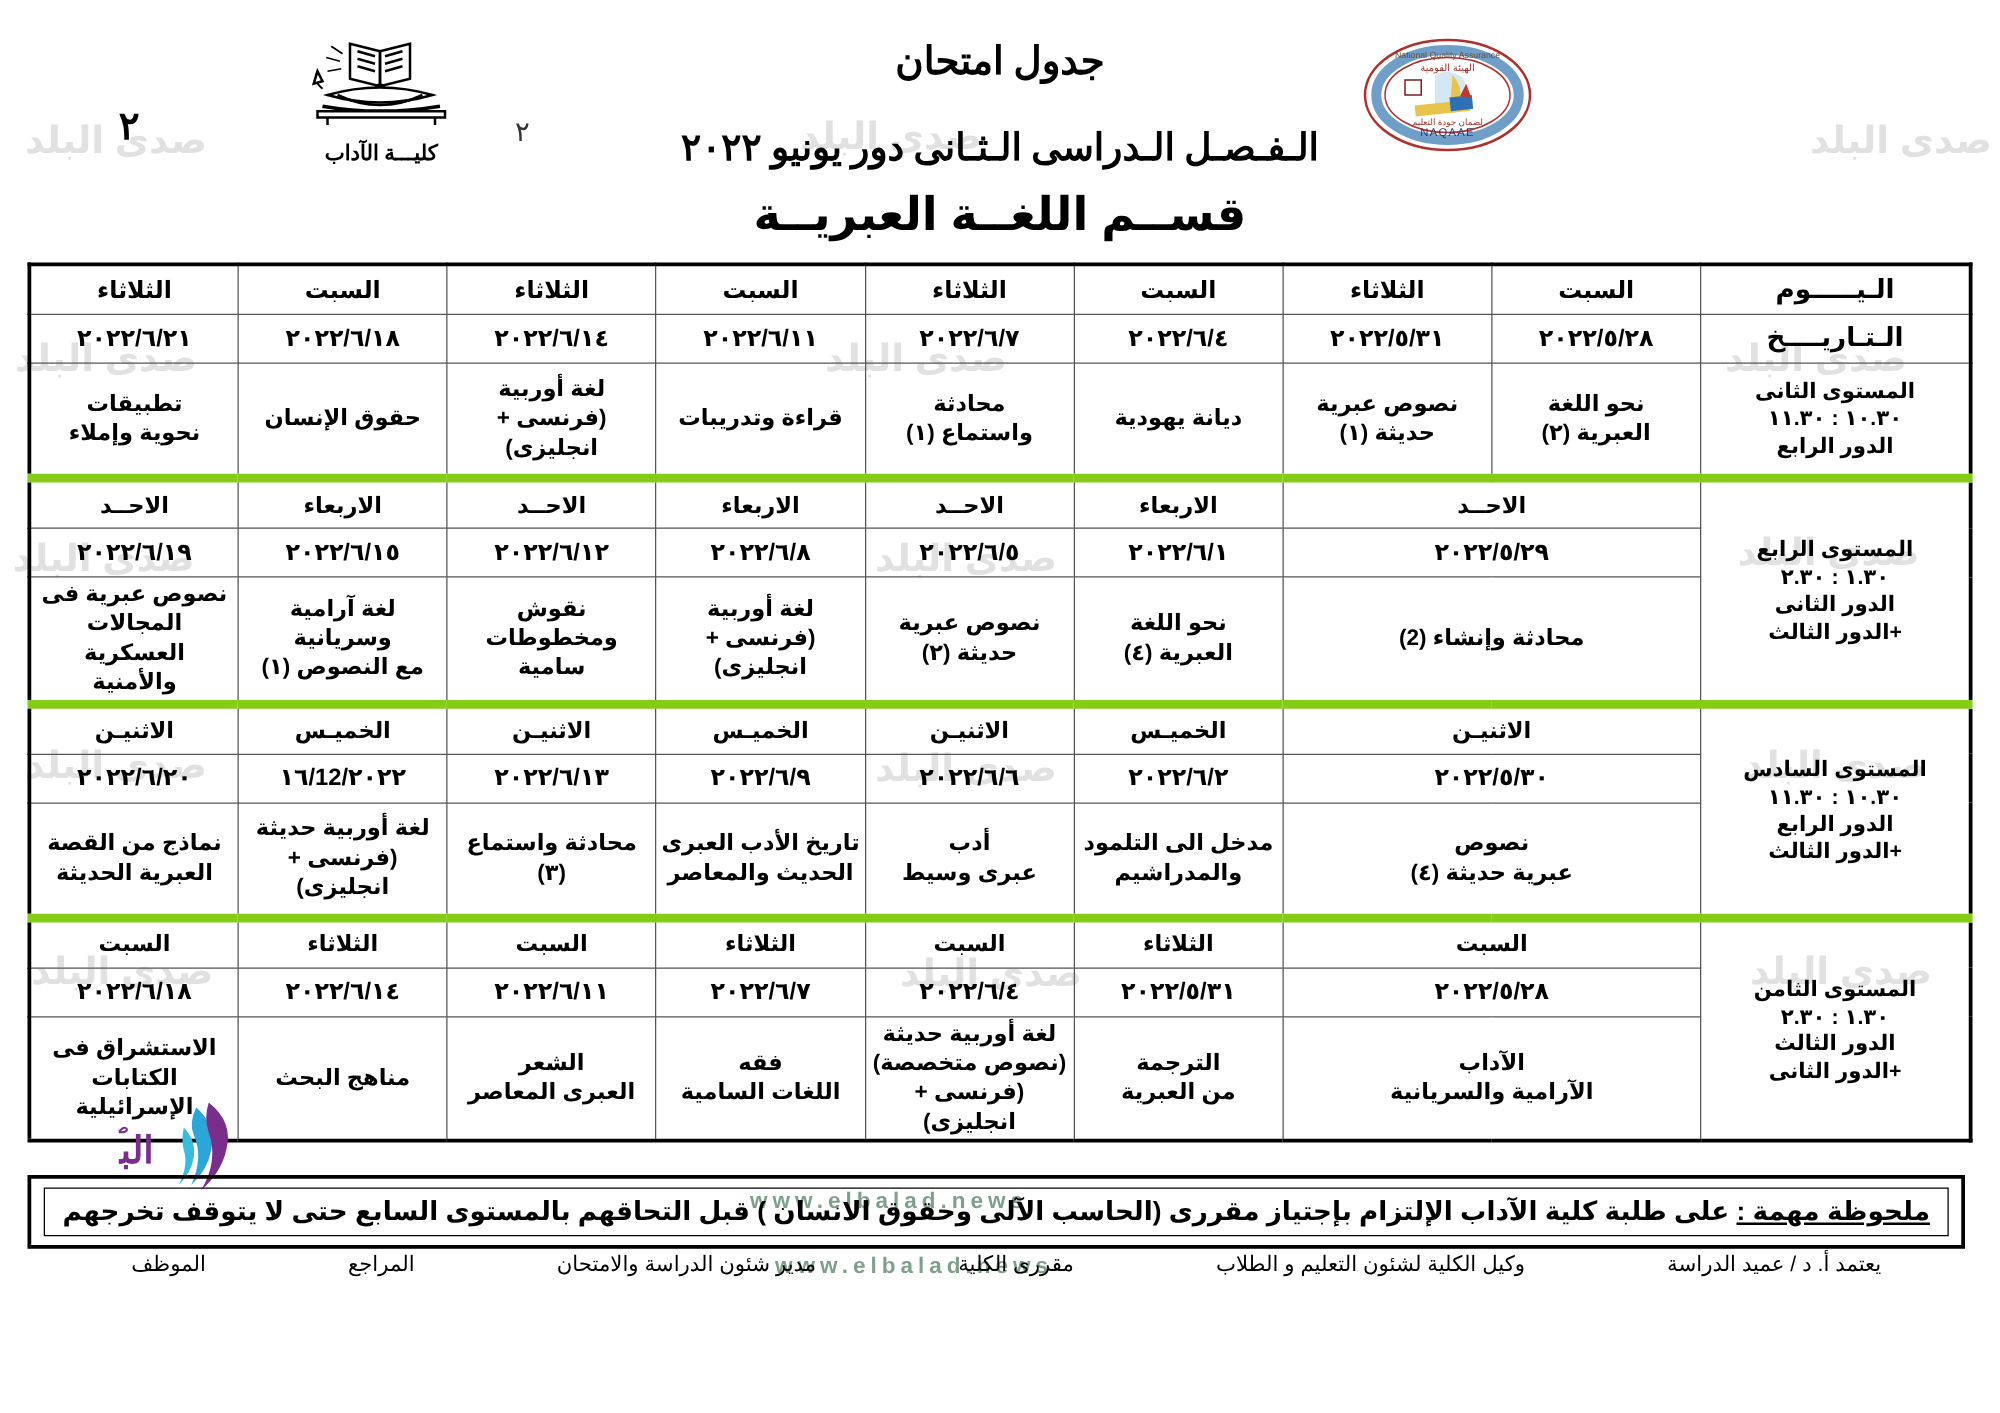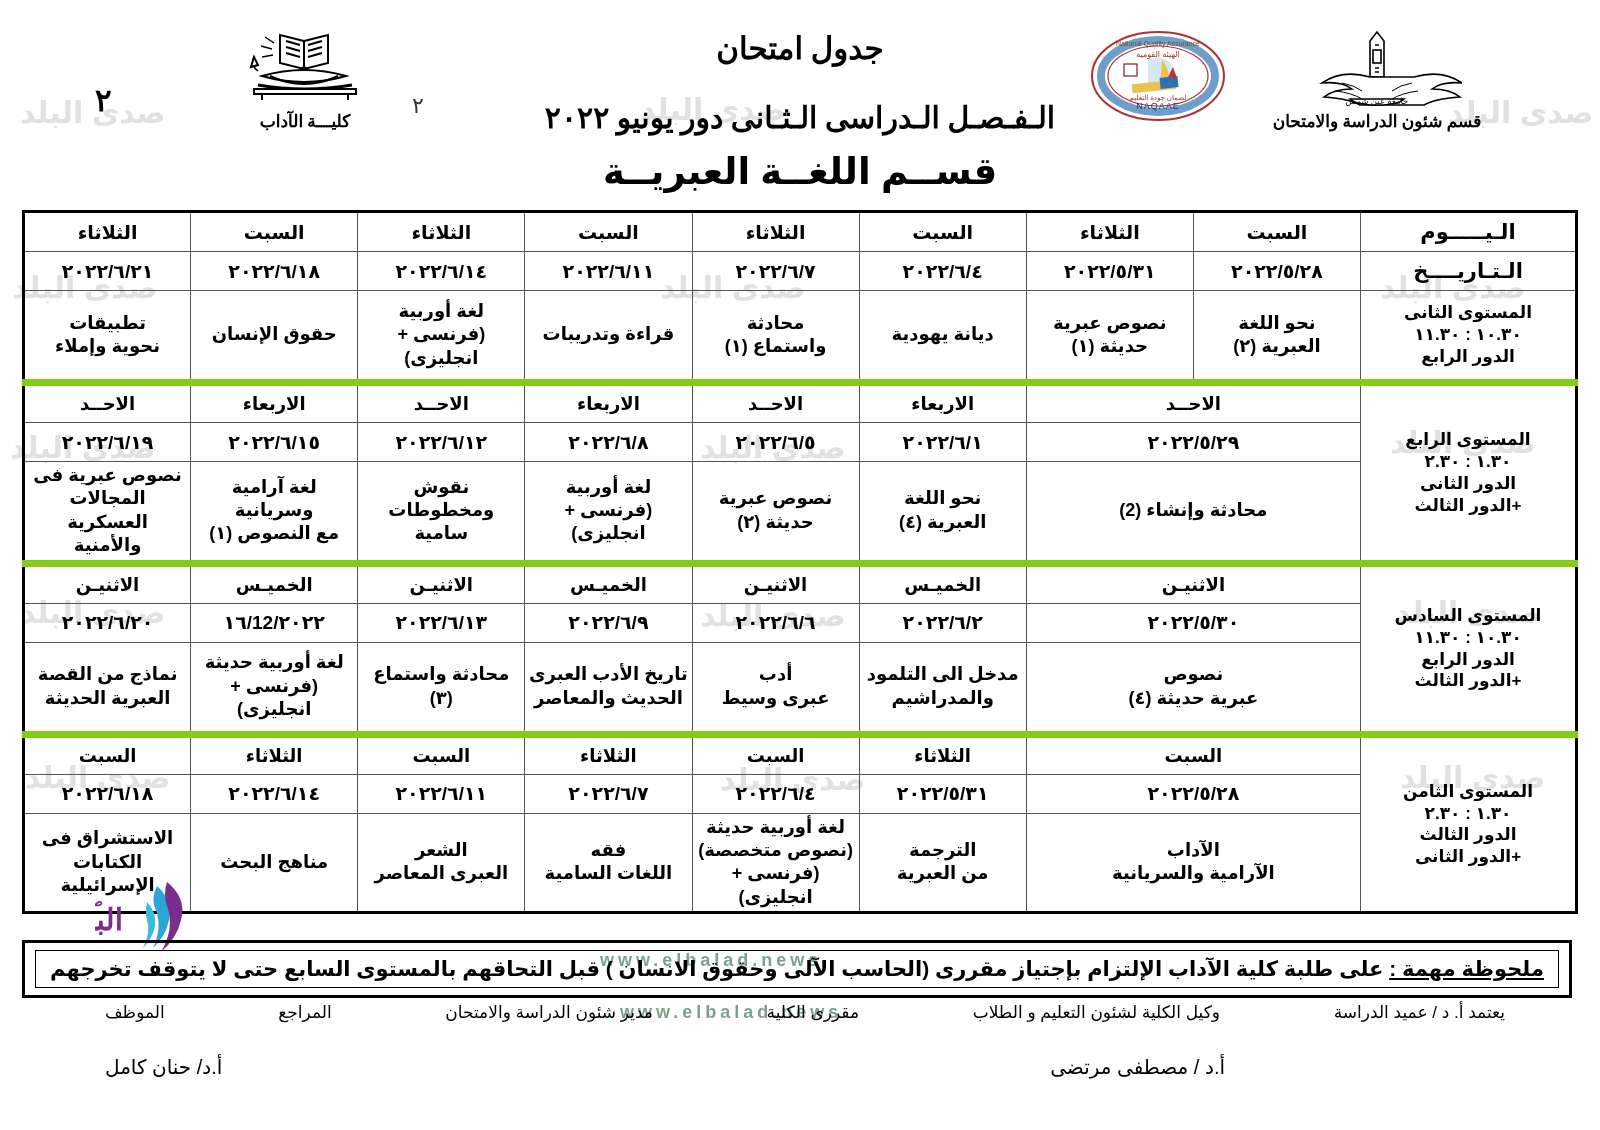--- a/index.html
+++ b/index.html
@@ -175,35 +175,20 @@
         <rect x="72" y="47" width="18" height="11" fill="#2f6fb5" transform="rotate(-6 81 52)"></rect>
         <path d="M80 47 l5 -10 l4 11 z" fill="#c0392b"></path>
         <rect x="36" y="34" width="13" height="12" fill="#fff" stroke="#7a2020" stroke-width="1.2"></rect>
         <text x="70" y="16" font-size="7" fill="#6f4a2a" text-anchor="middle" font-family="'Liberation Sans',sans-serif">National Quality Assurance</text>
         <text x="70" y="79" font-size="9" fill="#1b3a6b" text-anchor="middle" font-family="'Liberation Sans',sans-serif" letter-spacing="1">NAQAAE</text>
         <text x="70" y="27" font-size="8" fill="#a0332a" text-anchor="middle" font-family="'Liberation Sans',sans-serif">الهيئة القومية</text>
         <text x="70" y="70" font-size="7" fill="#a0332a" text-anchor="middle" font-family="'Liberation Sans',sans-serif">لضمان جودة التعليم</text>
       </svg>
     </div>
 
-    <div class="uni-logo">
-      <svg width="170" height="78" viewBox="0 0 170 78">
-        <g fill="none" stroke="#000" stroke-width="1.6">
-          <path d="M85 4 l-7 9 v36 h14 v-36 Z" fill="#fff"></path>
-          <rect x="81" y="22" width="8" height="13" fill="#fff"></rect>
-          <path d="M83 17 h4 M83 40 h4 M83 44 h4"></path>
-          <path d="M78 49 q-28 -8 -48 6 q20 -2 30 6 q-18 0 -28 8 q26 2 36 8 h64 q10 -6 36 -8 q-10 -8 -28 -8 q10 -8 30 -6 q-20 -14 -48 -6 Z" fill="#fff"></path>
-          <path d="M50 55 q12 2 20 8 M120 55 q-12 2 -20 8" stroke-width="1"></path>
-          <path d="M44 63 q16 2 26 8 M126 63 q-16 2 -26 8" stroke-width="1"></path>
-          <path d="M58 71 h54 q-6 6 -27 6 q-21 0 -27 -6 Z" fill="#fff"></path>
-        </g>
-        <text x="85" y="76" font-size="8.5" text-anchor="middle" font-family="'Liberation Sans',sans-serif">جامعة عين شمس</text>
-      </svg>
-      <div class="cap">قسم شئون الدراسة والامتحان</div>
-    </div>
 
     <div class="ttl1">جدول  امتحان</div>
     <div class="ttl2">الـفـصـل الـدراسى الـثـانى دور يونيو ٢٠٢٢</div>
     <div class="ttl3">قســم اللغــة العبريــة</div>
   </div>
 
   <div class="tblwrap">
     <table class="sched">
       <tbody id="sched-body">
           <tr>
@@ -347,18 +332,14 @@
   </div>
 
   <div class="sigrow" id="sig-roles">
       <span>الموظف</span>
       <span>المراجع</span>
       <span>مدير شئون الدراسة والامتحان</span>
       <span>مقررى الكلية</span>
       <span>وكيل الكلية لشئون التعليم و الطلاب</span>
       <span>يعتمد أ. د / عميد الدراسة</span>
     </div>
-  <div class="namerow" id="sig-names">
-    <span class="n1">أ.د/ حنان كامل</span>
-    <span class="n2">أ.د / مصطفى مرتضى</span>
-  </div>
 
 </div>
 
 </body></html>

